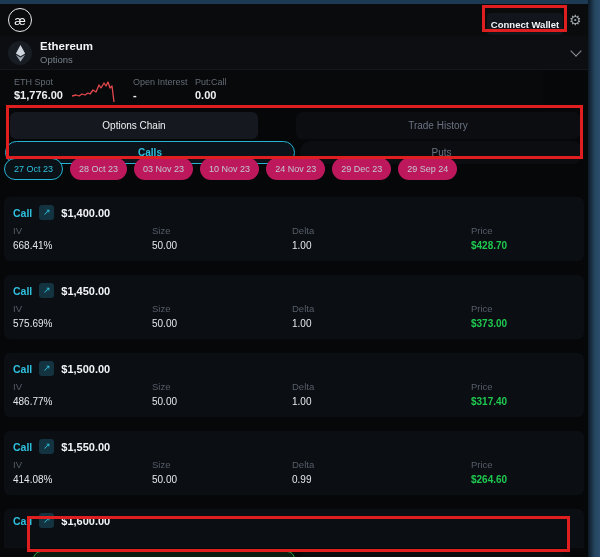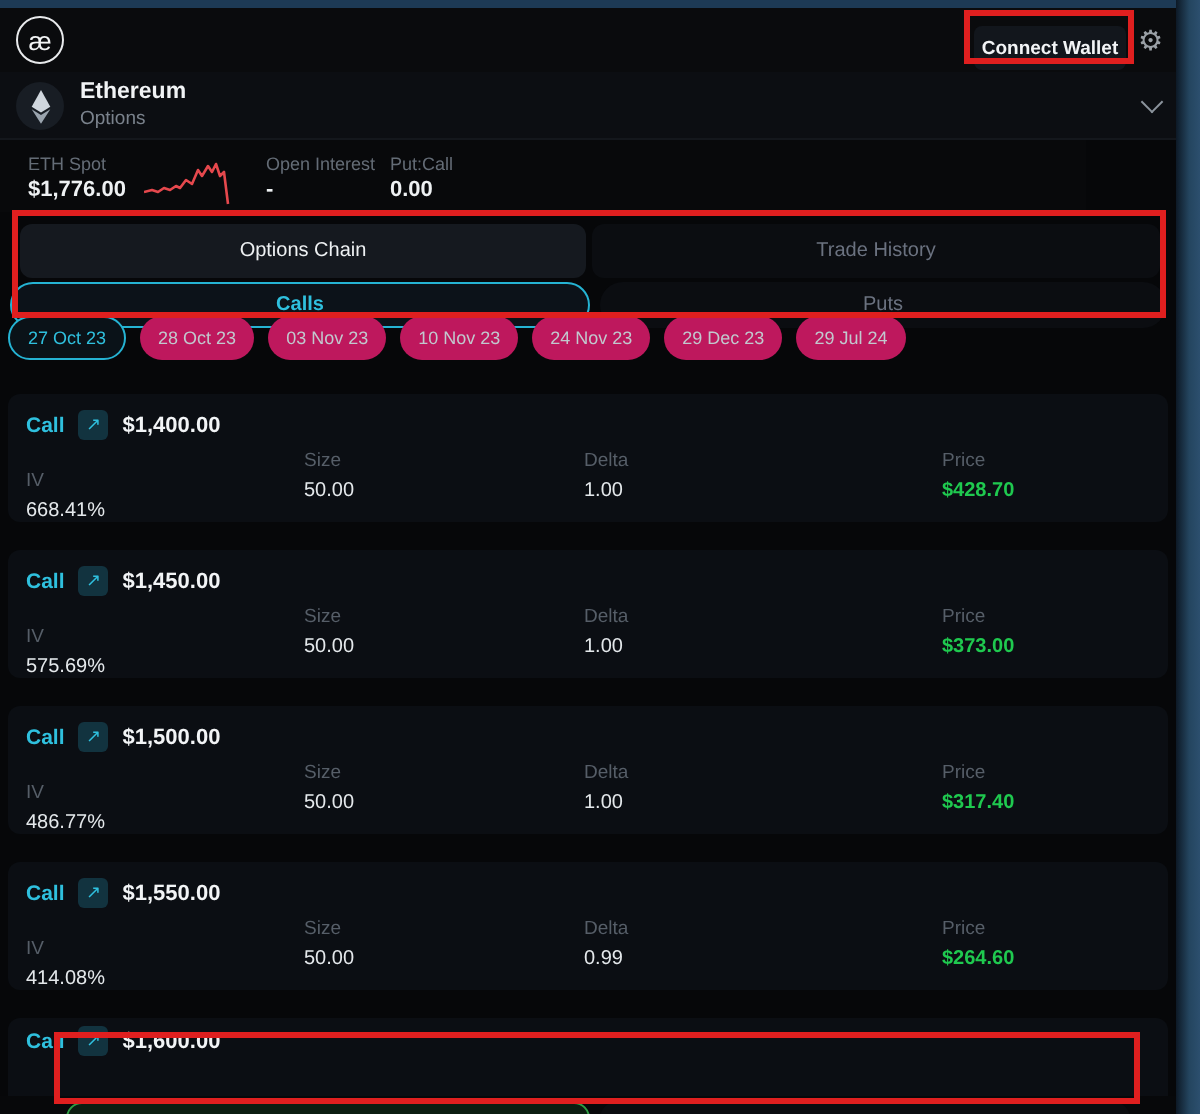--- a/index.html
+++ b/index.html
@@ -40,21 +40,21 @@
   
   .stats { position:absolute; left:0; top:66px; width:543px; height:36px; background:#08090b; }
   .stat-label { position:absolute; top:7px; color:#646c76; font-size:9px; }
   .stat-value { position:absolute; top:19px; color:#eef1f3; font-size:11px; font-weight:bold; }
   .spark { position:absolute; left:72px; top:8px; }
 
   
   .tab-main { position:absolute; top:108px; height:27px; border-radius:6px;
               display:flex; align-items:center; justify-content:center;
               font-size:10px; cursor:pointer; }
-  .tab-main.active { left:10px; width:283px; background:#15191f; color:#eef1f3; }
+  .tab-main.active { left:10px; width:248px; background:#15191f; color:#eef1f3; }
   .tab-main.idle   { left:296px; width:284px; background:#0b0d11; color:#6b7280; }
   .toggle { position:absolute; top:137px; height:23px; border-radius:12px;
             display:flex; align-items:center; justify-content:center;
             font-size:10px; cursor:pointer; }
   .toggle.active { left:5px; width:290px; background:#0c1219; border:1px solid #25b3d3;
                    color:#2fc0de; font-weight:bold; }
   .toggle.idle   { left:300px; width:283px; background:#0b0d11; color:#6b7280; }
 
   
   .expiries { position:absolute; left:4px; top:154px; width:580px; height:22px;
@@ -67,21 +67,21 @@
   .card { position:absolute; left:4px; width:580px; height:64px; background:#0b0e13;
           border-radius:6px; cursor:pointer; }
   .card-line1 { position:absolute; left:9px; top:8px; display:flex; align-items:center; gap:7px; }
   .call-label { color:#2fc0de; font-size:10.5px; font-weight:bold; }
   .ext-box { width:15px; height:15px; background:#12333f; border-radius:3px;
              display:flex; align-items:center; justify-content:center; cursor:pointer; }
   .ext-box .arrow { color:#2fc0de; font-size:9px; line-height:9px; }
   .strike { color:#f2f4f6; font-size:11px; font-weight:bold; }
   .col-label { position:absolute; top:28px; color:#565e68; font-size:9.5px; }
   .col-value { position:absolute; top:43px; color:#e4e8eb; font-size:10px; }
-  .c1 { left:9px;margin-top:10px; }  .c2 { left:148px; }  .c3 { left:288px; }  .c4 { left:431px;padding-left:36px; }
+  .c1 { left:9px; }  .c2 { left:148px; }  .c3 { left:288px; }  .c4 { left:431px;padding-left:36px; }
   .price-val { color:#1fc94f; font-weight:bold; }
 
   
   .bottombar { position:absolute; left:0; top:544px; width:588px; height:35px;
                background:#07080a; z-index:5; }
   .burger { position:absolute; left:10px; top:12px; width:18px; }
   .burger div { height:2px; background:#8a9098; margin-bottom:4px; border-radius:1px; }
   .buy-btn { position:absolute; left:33px; top:3px; width:262px; height:27px;
              background:#0c1d11; border:1px solid #2f9e44; border-radius:8px;
              color:#36d15c; font-size:10.5px; font-weight:bold; font-family:inherit; cursor:pointer; }
@@ -141,21 +141,21 @@
     <div class="toggle active">Calls</div>
     <div class="toggle idle">Puts</div>
 
     <div class="expiries">
       <div class="pill active">27 Oct 23</div>
       <div class="pill">28 Oct 23</div>
       <div class="pill">03 Nov 23</div>
       <div class="pill">10 Nov 23</div>
       <div class="pill">24 Nov 23</div>
       <div class="pill">29 Dec 23</div>
-      <div class="pill">29 Jul 24</div>
+      <div class="pill">29 Sep 24</div>
     </div>
 
     <div class="card" style="top:193px">
       <div class="card-line1">
         <span class="call-label">Call</span>
         <span class="ext-box">
             <span class="arrow">↗</span>
           </span>
         <span class="strike">$1,400.00</span>
       </div>

